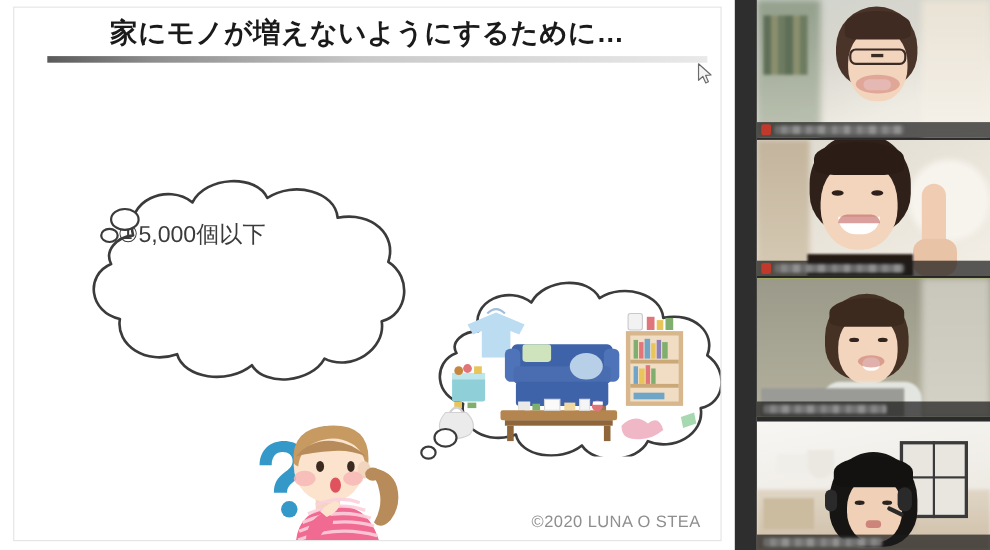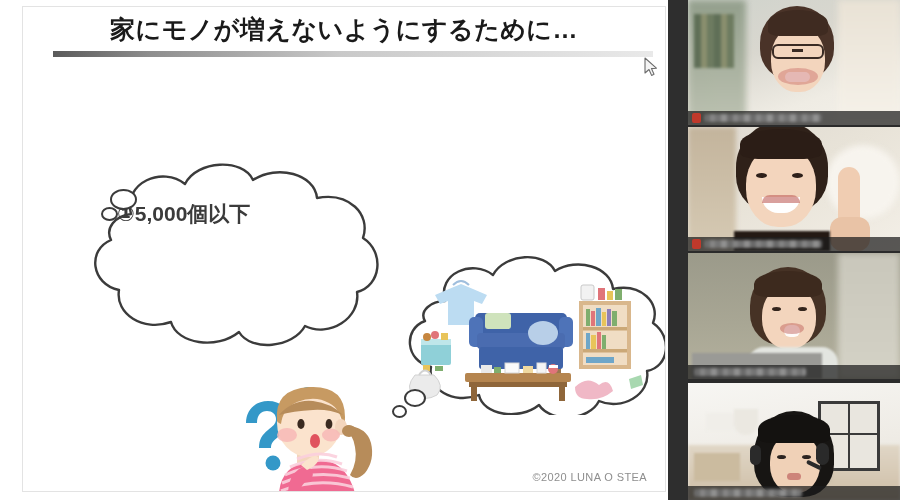--- a/index.html
+++ b/index.html
@@ -7,56 +7,56 @@
     width:900px;height:500px;overflow:hidden;
     background:#ffffff;
     font-family:"Liberation Sans","DejaVu Sans",sans-serif;
     position:relative;
   }
 
   
   #app{position:absolute;inset:0;background:#ffffff;}
 
   
-  #slide-stage{position:absolute;left:0;top:0;width:668px;height:500px;background:#ffffff;overflow:hidden;margin-left:10px;}
+  #slide-stage{position:absolute;left:0;top:0;width:668px;height:500px;background:#ffffff;overflow:hidden;}
   #slide-frame{position:absolute;left:12px;top:6px;width:644px;height:486px;
                background:#ffffff;border:1px solid #e3e3e3;box-sizing:border-box;overflow:hidden;}
 
   .slide-title{position:absolute;left:0;top:6px;width:100%;text-align:center;
                font-size:25px;font-weight:700;color:#1a1a1a;letter-spacing:.5px;
                white-space:nowrap;}
   .title-rule{position:absolute;left:30px;top:44px;width:600px;height:6px;
               background:linear-gradient(to right,#5a5a5a 0%,#8d8d8d 16%,#c9c9c9 48%,#dcdcdc 78%,#e9e9e9 100%);}
 
   .question-box{position:absolute;left:38px;top:65px;width:570px;height:58px;
                 border:2px solid #1f7ec0;border-radius:12px;background:#ffffff;
                 display:flex;align-items:center;justify-content:center;box-sizing:border-box;}
   .question-box .qtext{font-size:24px;font-weight:700;color:#1470b5;letter-spacing:1px;white-space:nowrap;}
 
   
   #cloud-answers{position:absolute;left:48px;top:155px;width:330px;height:190px;}
   #cloud-answers svg{position:absolute;left:0;top:0;}
   .answer-list{position:absolute;left:46px;top:38px;width:250px;}
-  .answer-line{font-size:21px;font-weight:700;color:#3b3b3b;line-height:1.32;white-space:nowrap;}
+  .answer-line{font-size:21px;font-weight:400;color:#3b3b3b;line-height:1.32;white-space:nowrap;}
 
   .cloud-tail{position:absolute;border:2px solid #3b3b3b;border-radius:50%;background:#fff;}
   .tail-a{left:87px;top:182px;width:23px;height:17px;}
   .tail-b{left:78px;top:200px;width:13px;height:10px;}
 
   
   #cloud-room{position:absolute;left:370px;top:248px;width:290px;height:160px;}
   #cloud-room svg{position:absolute;left:0;top:0;}
   .rtail-a{left:381px;top:382px;width:18px;height:14px;position:absolute;border:2px solid #3b3b3b;border-radius:50%;background:#fff;}
   .rtail-b{left:369px;top:398px;width:11px;height:9px;position:absolute;border:2px solid #3b3b3b;border-radius:50%;background:#fff;}
 
   
   #girl{position:absolute;left:222px;top:372px;width:160px;height:122px;}
   #qmarks{position:absolute;left:215px;top:380px;width:90px;height:90px;}
 
-  .copyright{position:absolute;right:18px;bottom:8px;font-size:11px;color:#8e8e8e;letter-spacing:.4px;}
+  .copyright{position:absolute;right:18px;bottom:8px;font-size:15px;color:#8e8e8e;letter-spacing:.4px;}
 
   
   #cursor{position:absolute;left:634px;top:57px;width:14px;height:20px;pointer-events:none;}
 
   
   #gutter{position:absolute;left:668px;top:0;width:20px;height:500px;background:#2e2e2e;}
 
   
   #video-panel{position:absolute;left:688px;top:0;width:212px;height:500px;background:#2b2b2b;}
   .vtile{position:absolute;left:0;width:212px;overflow:hidden;background:#111;}

